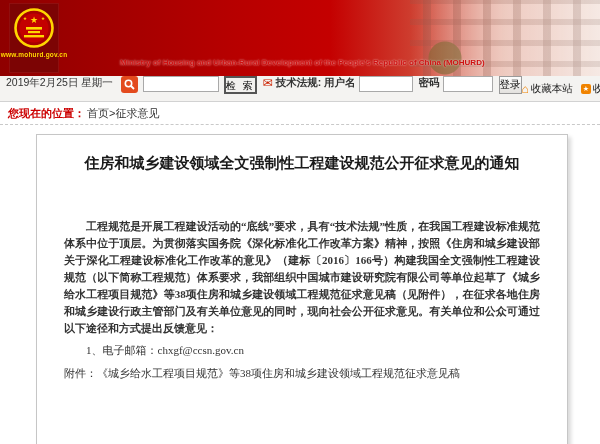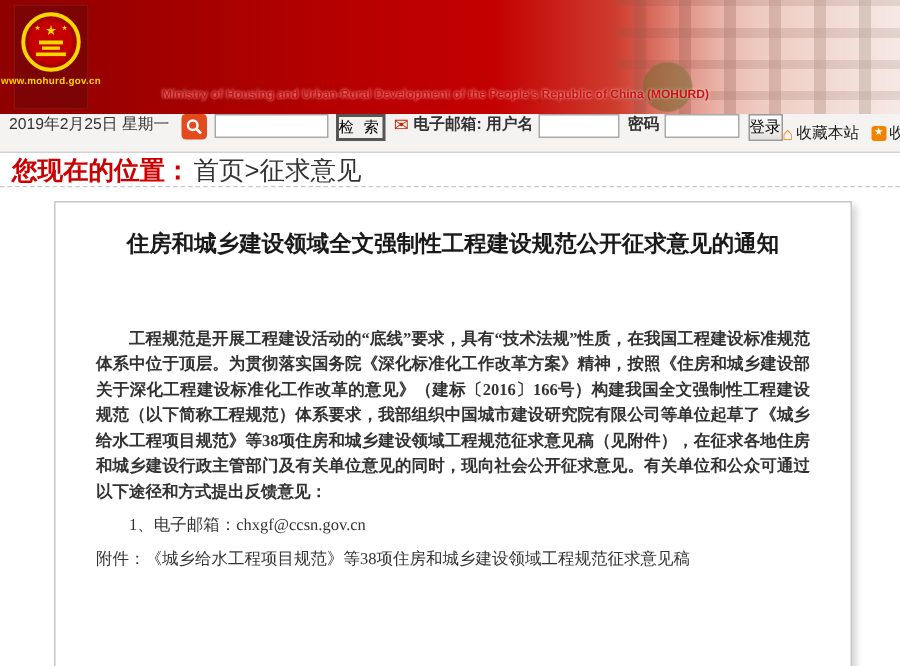--- a/index.html
+++ b/index.html
@@ -19,21 +19,21 @@
                 display:flex; flex-direction:column; align-items:center; justify-content:flex-start;
                 padding-top:4px; z-index:3; border:1px solid #8f0f0f; }
   .emblem-box svg { display:block; }
   .site-url { color:#ffd700; font-size:6.5px; font-weight:bold; margin-top:3px; letter-spacing:.2px; }
   .site-title { position:absolute; left:95px; top:14px; z-index:2; font-size:29px; font-weight:bold;
                 color:#e20000; letter-spacing:1px; white-space:nowrap;
                 font-family:"Liberation Serif","DejaVu Serif",serif;
                 text-shadow:-2px -2px 0 #fff, 2px -2px 0 #fff, -2px 2px 0 #fff, 2px 2px 0 #fff,
                             0 -2px 0 #fff, 0 2px 0 #fff, -2px 0 0 #fff, 2px 0 0 #fff,
                             3px 4px 3px rgba(80,0,0,.45); }
-  .site-subtitle { position:absolute; left:108px; top:58px; z-index:2; font-size:8px; font-weight:bold;
+  .site-subtitle { position:absolute; left:120px; top:58px; z-index:2; font-size:8px; font-weight:bold;
                    color:#cf1010; white-space:nowrap; text-shadow:0 0 2px rgba(255,255,255,.8); }
 
   
   .toolbar { width:600px; height:26px; background:#f4f3f1; border-bottom:1px solid #d2d2d2;
              display:flex; padding:0 6px; font-size:11px; color:#333; }
   .toolbar .date { margin-right:8px; white-space:nowrap; font-size:10.5px; }
   .icon-search { width:17px; height:17px; background:#e34a1e; border-radius:3px; display:flex;
                  align-items:center; justify-content:center; margin-right:5px; flex:none; }
   .tb-input { height:16px; border:1px solid #a9a9a9; background:#fff; font-size:10px; padding:0 3px; }
   .search-input { width:76px; margin-right:5px; }
@@ -46,21 +46,21 @@
   .btn-login { height:18px; width:36px; background:linear-gradient(#fdfdfd,#e3e1de); border:1px solid #9a9a9a;
                font-size:10.5px; cursor:pointer; white-space:nowrap; }
   .quick-links { margin-left:auto; display:flex; align-items:center; gap:8px; white-space:nowrap; font-size:10.5px; }
   .ql-item { display:flex; align-items:center; gap:2px; cursor:pointer; color:#222; text-decoration:none; }
   .icon-home { color:#f08300; font-size:12px; font-weight:bold; }
   .icon-fav { width:10px; height:10px; background:#f08300; border-radius:2px; color:#fff; font-size:7px;
               line-height:10px; text-align:center; }
 
   
   .breadcrumb { width:600px; height:23px; display:flex; align-items:center; padding:0 8px;
-                font-size:17px; border-bottom:1px dashed #c9c9c9; background:#fff; }
+                font-size:11px; border-bottom:1px dashed #c9c9c9; background:#fff; }
   .bc-label { color:#cc0000; font-weight:bold; margin-right:2px; }
   .bc-path { color:#333; cursor:pointer; }
 
   
   .content-wrap { width:600px; padding-top:9px; background:#fff; }
   .article-box { width:532px; margin-left:36px; background:#fff; border:1px solid #c6c6c6;
                  box-shadow:3px 3px 4px rgba(0,0,0,.15); height:330px; padding:17px 27px 0 27px;
                  font-family:"Liberation Serif","DejaVu Serif",serif; }
   .article-title { text-align:center; font-size:15px; font-weight:bold; color:#1a1a1a; line-height:22px; }
   .article-body { margin-top:44px; font-size:11px; color:#333; line-height:17px; }
@@ -95,21 +95,21 @@
   <span class="date">2019年2月25日 星期一</span>
   <span class="icon-search">
     <svg width="11" height="11" viewBox="0 0 11 11">
       <circle cx="4.5" cy="4.5" r="3.2" fill="none" stroke="#fff" stroke-width="1.6"></circle>
       <line x1="7" y1="7" x2="10" y2="10" stroke="#fff" stroke-width="1.8"></line>
     </svg>
   </span>
   <input class="tb-input search-input" type="text" style="">
   <button class="btn-search">检 索</button>
   <span class="icon-mail">✉</span>
-  <span class="lbl">电子邮箱: 用户名</span>
+  <span class="lbl">技术法规: 用户名</span>
   <input class="tb-input user-input" type="text" style="">
   <span class="lbl">密码</span>
   <input class="tb-input pwd-input" type="password" style="">
   <button class="btn-login">登录</button>
   <span class="quick-links">
     <span class="ql-item">
       <span class="icon-home">⌂</span>
       <span>收藏本站</span>
     </span>
     <span class="ql-item">

